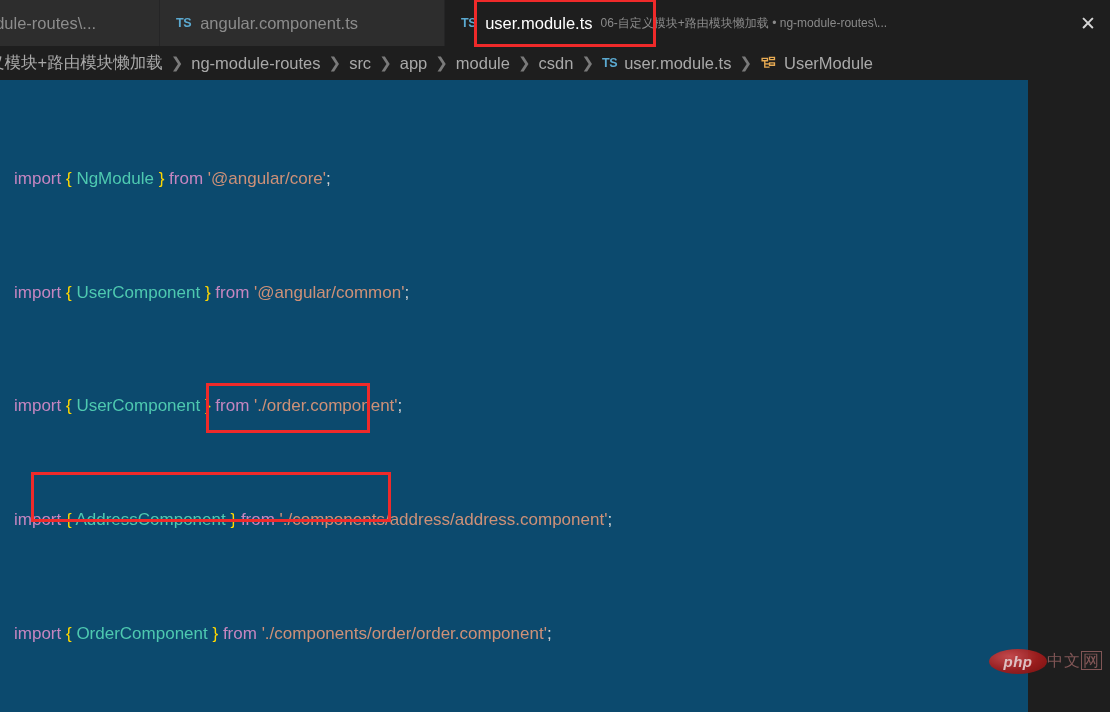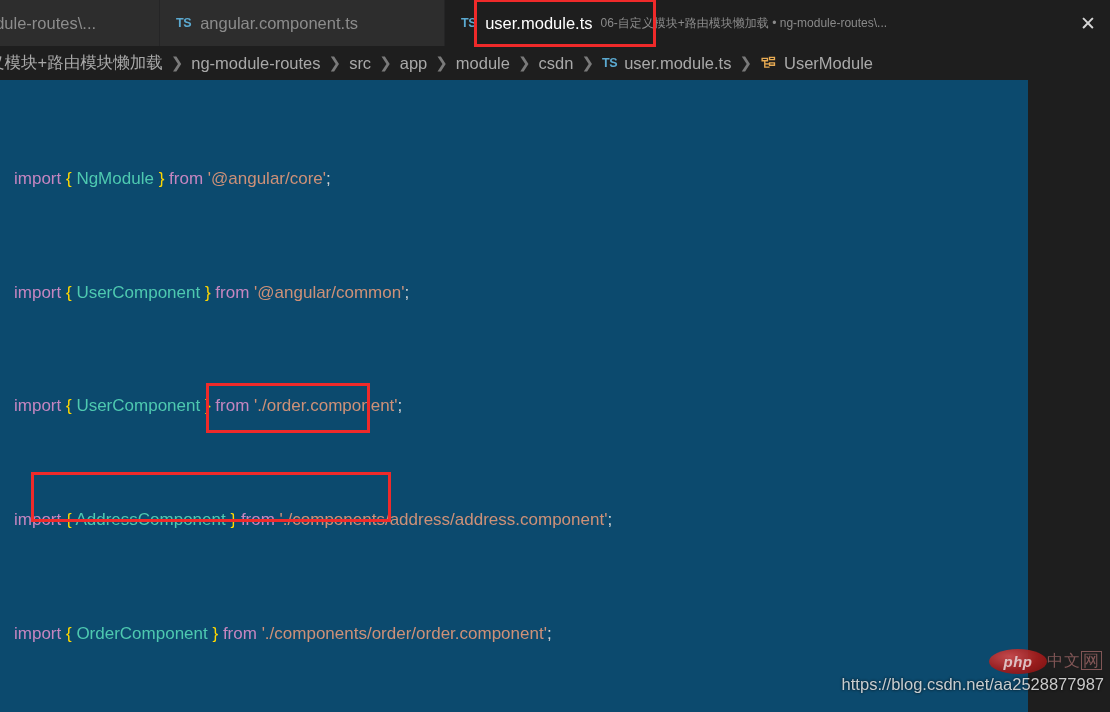--- a/index.html
+++ b/index.html
@@ -220,15 +220,14 @@
   </div>
 
   <div class="redbox" id="redbox-tab"></div>
   <div class="redbox" id="redbox-decl"></div>
   <div class="redbox" id="redbox-exp"></div>
 
   <div class="phplogo">
     <span class="php-ellipse">php</span>
     <span class="php-cn">中文<span class="boxed">网</span></span>
   </div>
-  <div class="watermark">https://blog.csdn.net/aa2528877987</div>
 
 </div>
 
 </body></html>

